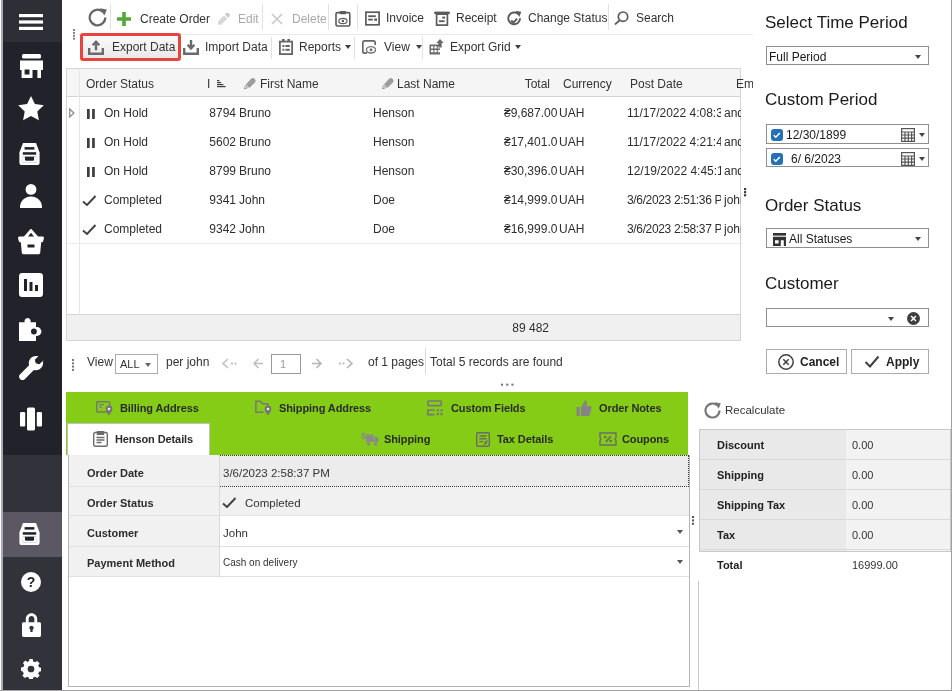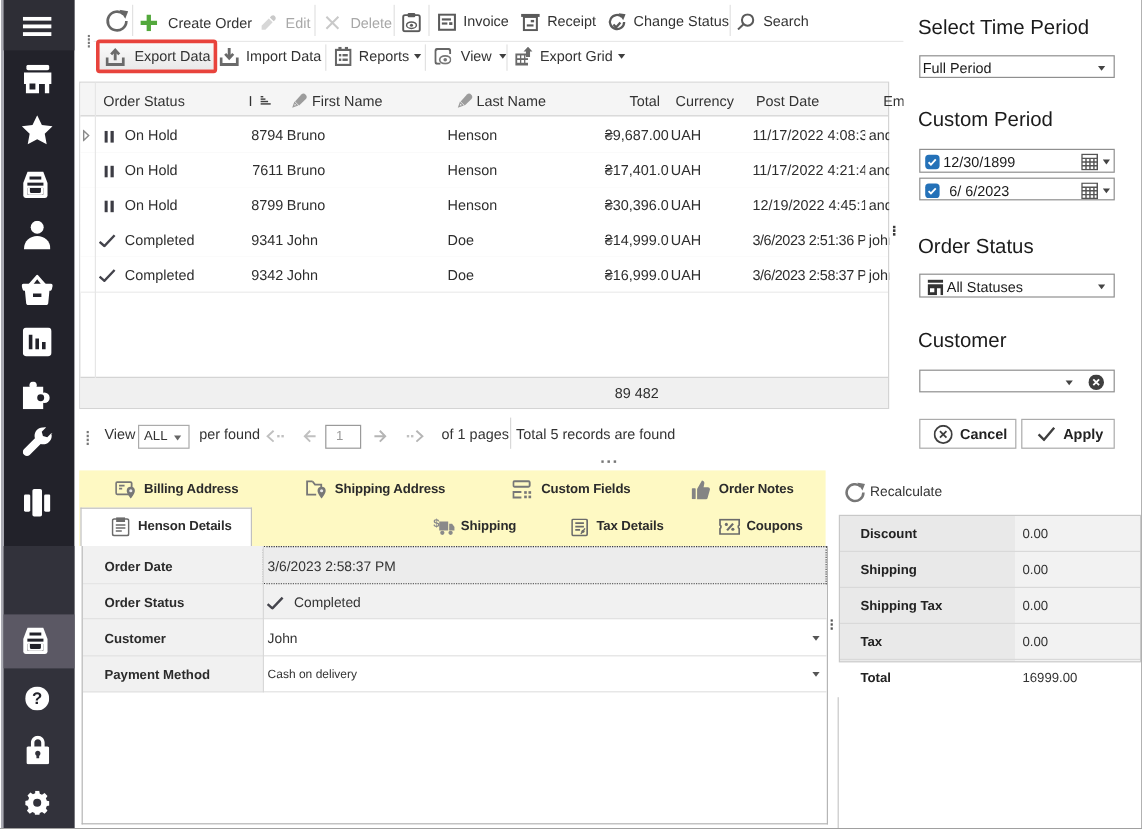--- a/index.html
+++ b/index.html
@@ -22,21 +22,21 @@
 #grid{position:absolute;left:66px;top:68px;width:675px;height:273px;border:1px solid #d4d4d4;background:#fff;box-sizing:border-box;font-size:12px;color:#2e2e2e}
 #ghead{position:absolute;left:0;top:0;width:673px;height:27px;background:#f5f5f5;border-bottom:1px solid #d4d4d4}
 .grow{position:absolute;left:0;width:673px;height:29px;border-bottom:1px solid #ebebeb;background:#fff}
 .gcell{position:absolute;top:0;height:29px;line-height:31px;white-space:nowrap;overflow:hidden}
 .gh{font-weight:400;color:#333}
 #gsum{position:absolute;left:0;top:245px;width:673px;height:26px;background:#f0f0f0;border-top:1px solid #d4d4d4;line-height:26px;box-sizing:border-box}
 
 #pager{position:absolute;left:66px;top:341px;width:675px;height:39px;background:#fff;font-size:12px}
 .pbox{position:absolute;border:1px solid #ababab;background:#fff}
 
-#tabs{position:absolute;left:66px;top:392px;width:622px;height:63px;background:#fef9c3}
+#tabs{position:absolute;left:66px;top:392px;width:622px;height:63px;background:#84cc16}
 .tab{position:absolute;display:flex;align-items:center;gap:7px;white-space:nowrap;color:#2b2b2b;font-weight:600;font-size:11px;letter-spacing:-0.1px}
 #seltab{position:absolute;left:1px;top:31px;width:143px;height:32px;background:#fff;border:1px solid #c0c0c0;border-bottom:none;box-sizing:border-box}
 
 #form{position:absolute;left:68px;top:455px;width:622px;height:232px;background:#fff;border:1px solid #b5b5b5;border-top:none;box-sizing:border-box;overflow:hidden}
 .frow{position:absolute;left:0;width:620px;border-bottom:1px solid #e2e2e2}
 .flab{position:absolute;left:18px;font-weight:bold;color:#2b2b2b}
 
 #rpanel{position:absolute;left:753px;top:0;width:199px;height:390px;background:#fff}
 .rhead{position:absolute;font-size:17px;color:#1b1b1b;white-space:nowrap}
 .combo{position:absolute;border:1px solid #8f8f8f;background:#fff;box-sizing:border-box}
@@ -389,21 +389,21 @@
   <div class="grow" style="top:58px">
     <div class="abs" style="left:20px;top:11px">
           <svg width="8" height="10" viewBox="0 0 8 10">
             <g fill="#3c3c44">
               <rect x="0" width="2.7" height="10"></rect>
               <rect x="5.1" width="2.7" height="10"></rect>
             </g>
           </svg>
         </div>
     <div class="gcell" style="left:37px">On Hold</div>
-    <div class="gcell" style="left:120px;width:49px;text-align:right">7611</div>
+    <div class="gcell" style="left:120px;width:49px;text-align:right">5602</div>
     <div class="gcell" style="left:172px">Bruno</div>
     <div class="gcell" style="left:306px">Henson</div>
     <div class="gcell" style="left:437px;width:53px">₴17,401.00</div>
     <div class="gcell" style="left:492px">UAH</div>
     <div class="gcell" style="left:560px;width:94px">11/17/2022 4:21:47 AM</div>
     <div class="gcell" style="left:657px;width:17px">andrew</div>
   </div>
   <div class="grow" style="top:87px">
     <div class="abs" style="left:20px;top:11px">
           <svg width="8" height="10" viewBox="0 0 8 10">
@@ -468,21 +468,21 @@
             <rect y="6.6" width="2" height="2"></rect>
             <rect y="9.9" width="2" height="2"></rect>
           </g>
         </svg>
       </div>
   <div class="abs" style="left:21px;top:14px">View</div>
   <div class="pbox" style="left:49px;top:13px;width:43px;height:20px;box-sizing:border-box">
     <span style="position:absolute;left:4px;top:3px;font-size:11px">ALL</span>
     <span class="darr" style="position:absolute;right:6px;top:8px;border-top-color:#666;margin-left:0"></span>
   </div>
-  <div class="abs" style="left:100px;top:14px">per found</div>
+  <div class="abs" style="left:100px;top:14px">per john</div>
   <div class="abs" style="left:154px;top:16px">
         <svg width="17" height="13" viewBox="0 0 17 13">
           <g fill="none" stroke="#c0c0c0" stroke-width="1.6">
             <path d="M8 2L3 6.5 8 11"></path>
           </g>
           <g fill="#c0c0c0">
             <rect x="11" y="5.5" width="2" height="2"></rect>
             <rect x="14.5" y="5.5" width="2" height="2"></rect>
           </g>
         </svg>

